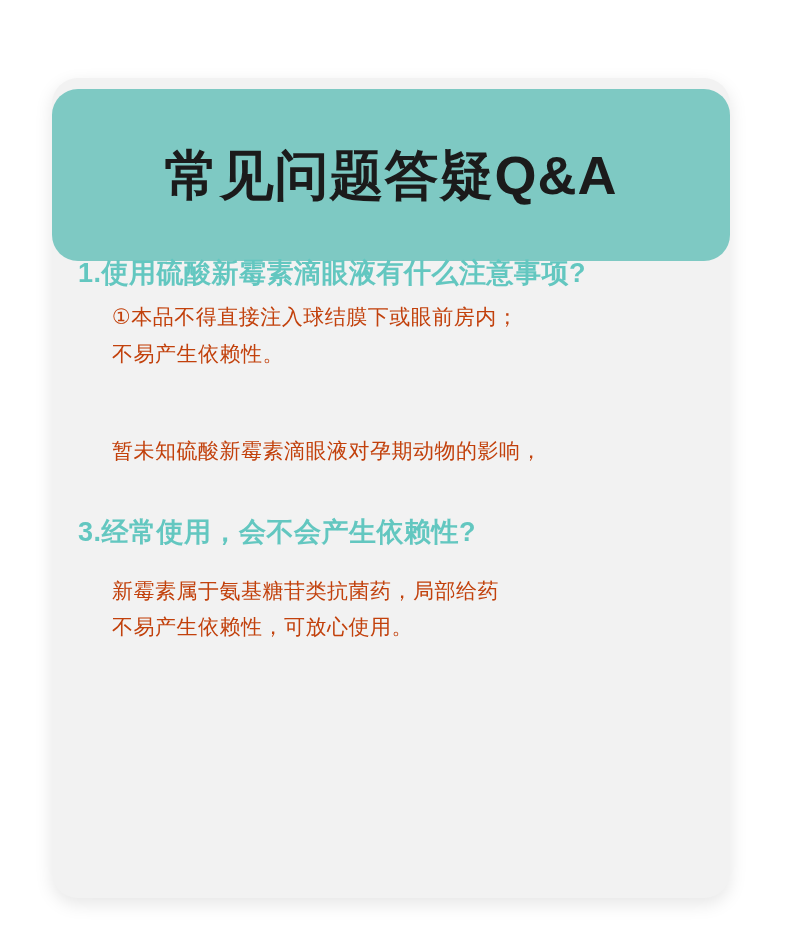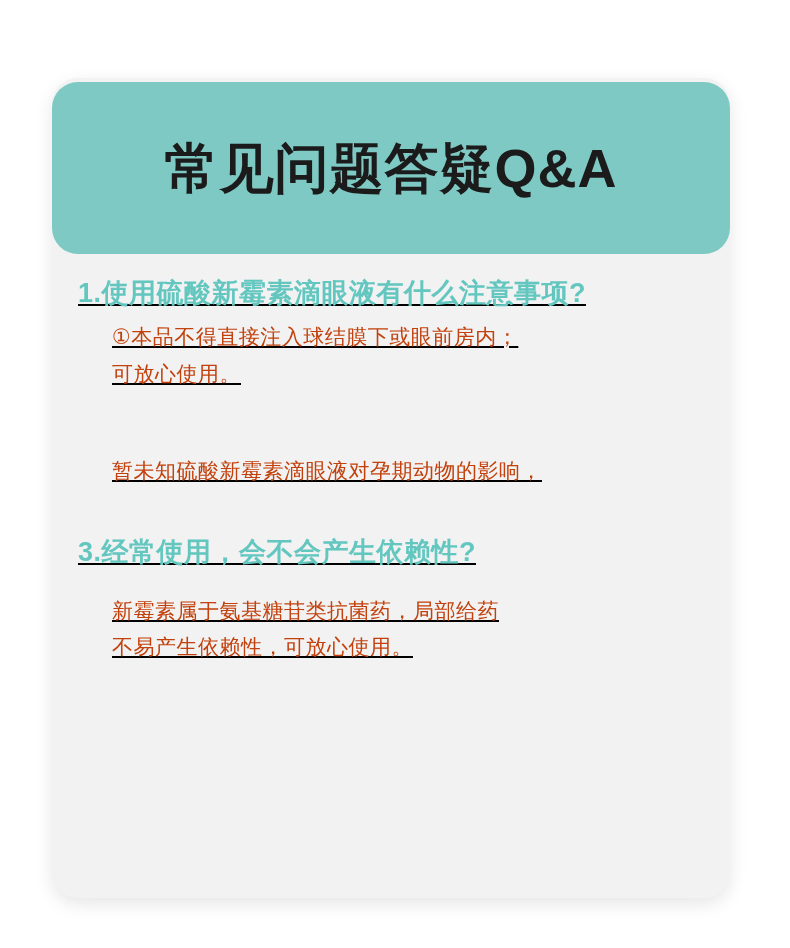--- a/index.html
+++ b/index.html
@@ -26,46 +26,45 @@
     width: 678px;
     height: 820px;
     background: #f2f2f2;
     border-radius: 26px;
     box-shadow: 0 6px 18px rgba(0,0,0,0.10);
     overflow: hidden;
   }
   .card-header {
     position: absolute;
     left: 0;
-    top: 4px;
+    top: 11px;
     width: 678px;
     height: 172px;
     background: #7ec9c3;
     border-radius: 26px;
     display: flex;
     align-items: center;
     justify-content: center;
   }
   .card-title {
     font-size: 54px;
     font-weight: bold;
     color: #1b1b1b;
     letter-spacing: 1px;
     line-height: 1;
     text-align: center;
     font-family: "Liberation Sans", "DejaVu Sans", sans-serif;
   }
   .qa-body {
     position: absolute;
     left: 0;
-    top: 176px;
+    top: 156px;
     width: 678px;
     padding: 20px 0 0 0;
     box-sizing: border-box;
-    text-decoration: underline;
   }
   .qa-item {
     margin: 0 0 10px 0;
     padding: 0 26px 0 26px;
   }
   .qa-question {
     color: #63c7c0;
     font-size: 27px;
     font-weight: bold;
     line-height: 1.45;
@@ -96,21 +95,21 @@
     <div class="card-header">
       <div class="card-title">常见问题答疑Q&amp;A</div>
     </div>
 
     <div class="qa-body">
 
       <div class="qa-item">
         <div class="qa-question">1.使用硫酸新霉素滴眼液有什么注意事项?</div>
         <div class="qa-answer">
           <span class="line">①本品不得直接注入球结膜下或眼前房内；</span>
-          <span class="line">可放心使用。</span>
+          <span class="line">不易产生依赖性。</span>
         </div>
       </div>
 
       <div class="gap-2"></div>
 
       <div class="qa-item">
         <div class="gap-1"></div>
         <div class="qa-answer">
           <span class="line">暂未知硫酸新霉素滴眼液对孕期动物的影响，</span>
         </div>

